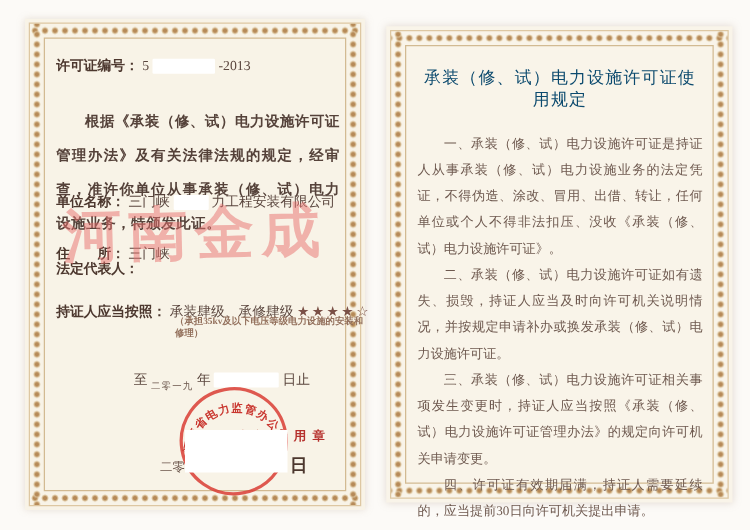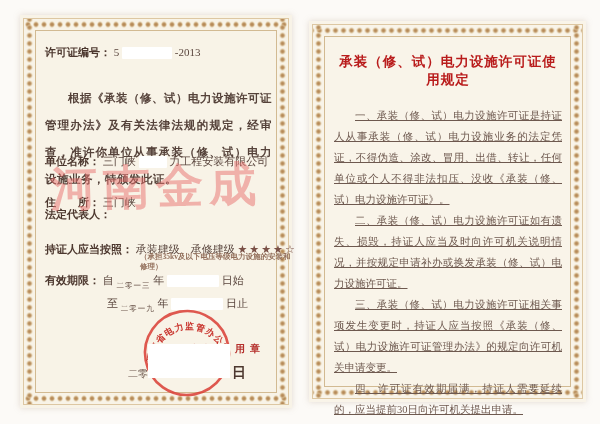--- a/index.html
+++ b/index.html
@@ -42,24 +42,24 @@
     letter-spacing:6px;transform:rotate(-1.5deg);pointer-events:none;white-space:nowrap;}
   .seal-wrap{position:absolute;left:117px;top:288px;width:100px;height:100px;z-index:1;}
   .seal-inner-text{position:absolute;left:170px;top:327px;z-index:1;
     color:#b5302c;font-weight:bold;font-size:10px;letter-spacing:5px;white-space:nowrap;}
   .big-redact{position:absolute;left:128px;top:329px;width:82px;height:34px;
     background:#fff;z-index:2;}
   .date-pre{position:absolute;left:108px;top:352px;z-index:3;font-size:10px;color:#6b564c;}
   .date-suf{position:absolute;left:212px;top:349px;z-index:3;font-size:14px;font-weight:bold;color:#4c372e;}
 
   .rp-content{position:absolute;inset:0;padding:32px 24px 0 25px;color:#6b574d;}
-  .rp-title{font-size:13.5px;font-weight:bold;color:#b91c1c;text-align:center;
+  .rp-title{font-size:13.5px;font-weight:normal;color:#0c4a6e;text-align:center;
     letter-spacing:1px;margin:0 0 16px 0;}
   .clause{font-size:10.5px;line-height:21px;text-indent:2em;text-align:justify;
-    margin:0;color:#6e594f;text-decoration:underline;}
+    margin:0;color:#6e594f;}
 </style>
 </head>
 <body>
 
 <div class="page page-left">
   <div class="frame-outer"></div>
   <div class="chain t"></div>
   <div class="chain b"></div>
   <div class="chain l"></div>
   <div class="chain r"></div>
@@ -92,28 +92,20 @@
       <span class="lbl">法定代表人：</span>
     </div>
 
     <div class="row" style="top:227px;">
       <span class="lbl">持证人应当按照：</span>
       <span>承装肆级、承修肆级</span>
       <span class="stars">★★★★☆</span>
     </div>
     <div class="grade-note">（承担35kv及以下电压等级电力设施的安装和修理）</div>
 
-    <div class="row" style="top:258px;">
-      <span class="lbl">有效期限：</span>
-      <span>自</span>
-      <span class="small-year">二零一三</span>
-      <span>年</span>
-      <span class="redact" style="width:52px;height:12px;"></span>
-      <span>日始</span>
-    </div>
 
     <div class="row" style="top:281px;left:87px;">
       <span>至</span>
       <span class="small-year">二零一九</span>
       <span>年</span>
       <span class="redact" style="width:52px;height:12px;"></span>
       <span>日止</span>
     </div>
 
     <div class="watermark">河南金成</div>

